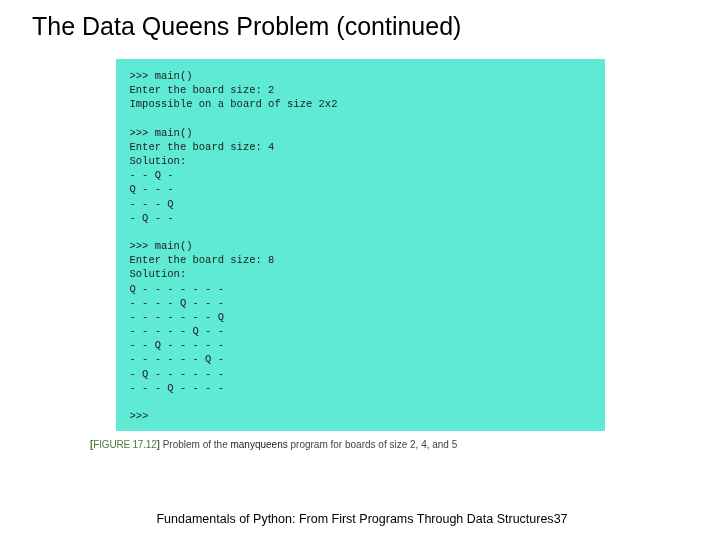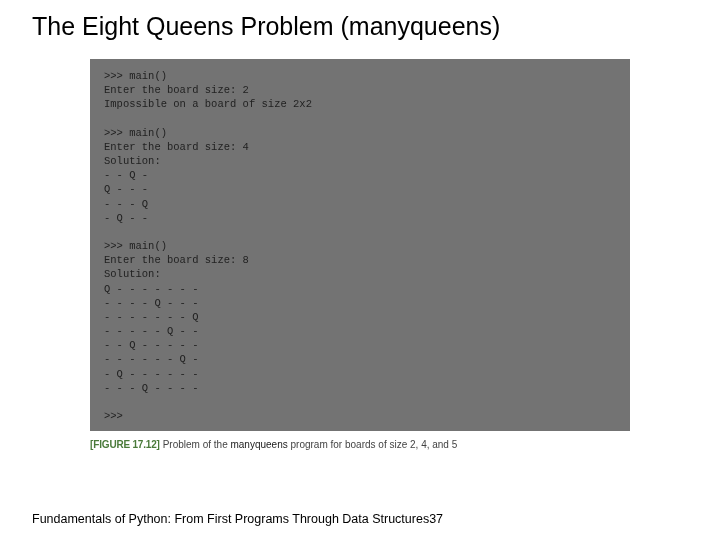--- a/index.html
+++ b/index.html
@@ -11,59 +11,59 @@
       position: relative;
       overflow: hidden;
     }
     .title {
       font-size: 25px;
       font-weight: normal;
       color: #000;
       padding: 12px 0 0 32px;
     }
     .code-box {
-      background: #737373;
+      background: #5eead4;
       margin: 18px auto 0;
-      width: 540px;
+      width: 489px;
       padding: 10px 14px 8px;
       font-family: "Courier New", Courier, monospace;
       font-size: 10.5px;
       line-height: 1.35;
       color: #222;
       white-space: pre;
     }
     .caption {
       width: 540px;
       margin: 8px auto 0;
       font-size: 10px;
       color: #444;
     }
     .fig-label {
       color: #4a7a3a;
-      font-weight: bold;
+      font-weight: normal;
       letter-spacing: -0.2px;
     }
     .fig-label-brace { color: #4a7a3a; font-weight: bold; }
     .caption .program { font-weight: normal; color: #222; }
     .footer {
       position: absolute;
       left: 0;
       bottom: 14px;
       width: 100%;
       padding: 0 28px 0 32px;
       display: flex;
-      justify-content: flex-start;
+      justify-content: center;
       font-size: 12.5px;
       color: #000;
     }
   </style>
 </head>
 <body>
 
-<h1 class="title">The Eight Queens Problem (manyqueens)</h1>
+<h1 class="title">The Data Queens Problem (continued)</h1>
 
 <div class="code-box">&gt;&gt;&gt; main()
 Enter the board size: 2
 Impossible on a board of size 2x2
 
 &gt;&gt;&gt; main()
 Enter the board size: 4
 Solution:
 - - Q -
 Q - - -

